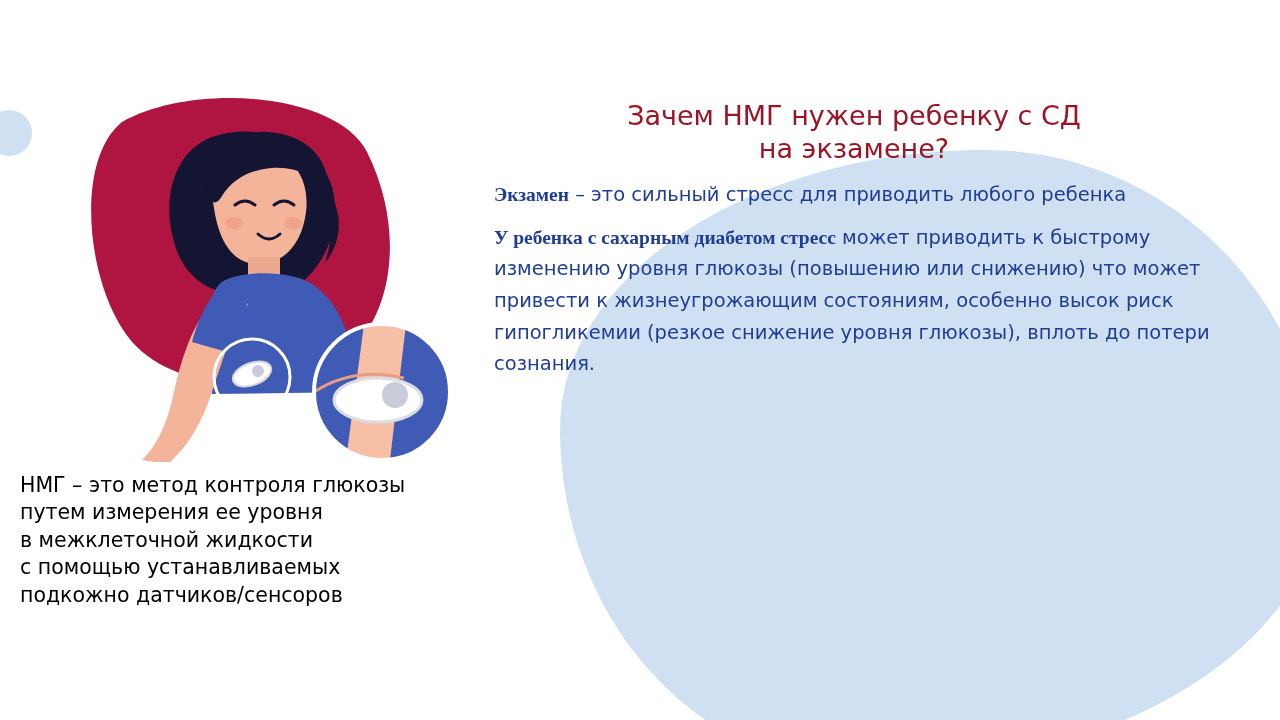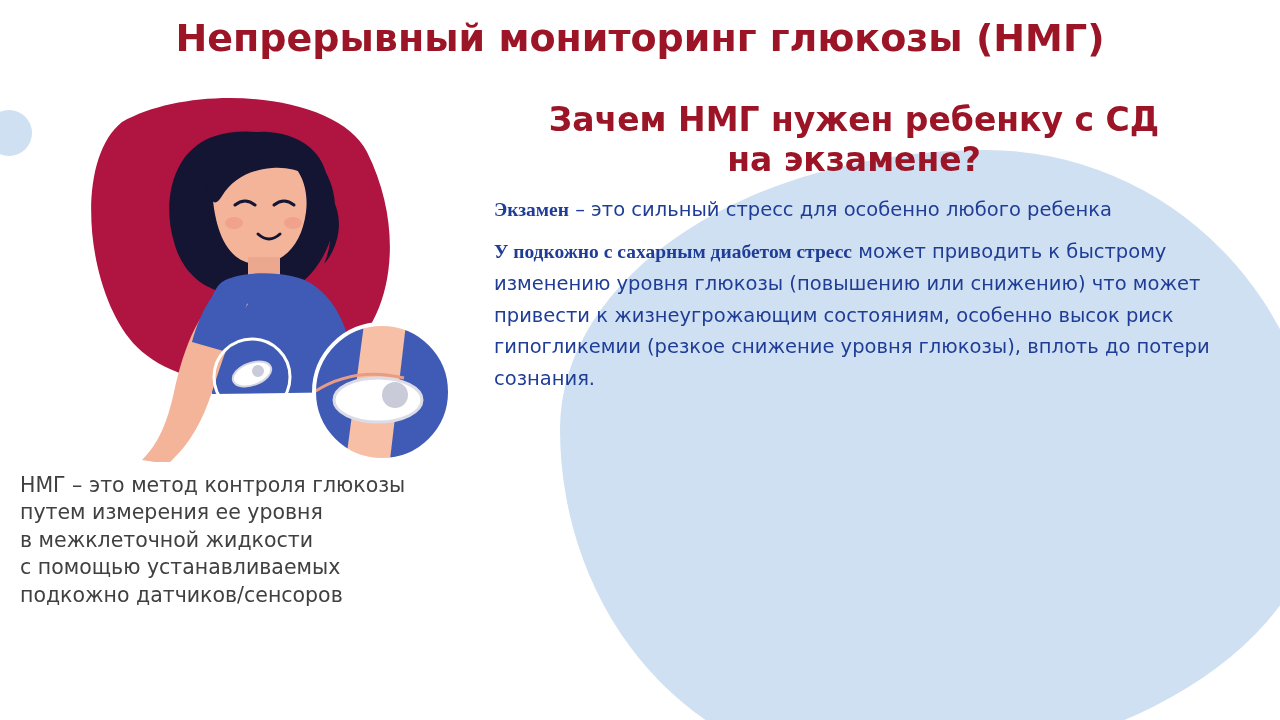--- a/index.html
+++ b/index.html
@@ -67,38 +67,38 @@
     z-index: 2;
   }
 
   .left-caption {
     position: absolute;
     left: 20px;
     top: 472px;
     width: 470px;
     font-size: 20.5px;
     line-height: 1.34;
-    color: #404040;
+    color: #000000;
     z-index: 3;
     white-space: pre-line;
   }
 
   
   .right-col {
     position: absolute;
     left: 494px;
     top: 100px;
     width: 740px;
     z-index: 3;
   }
 
   .subtitle {
     text-align: center;
-    font-size: 33px;
-    font-weight: bold;
+    font-size: 27px;
+    font-weight: normal;
     color: #9b1527;
     line-height: 1.22;
     margin: 0 0 16px 0;
     padding-right: 20px;
     white-space: pre-line;
   }
 
   .para {
     color: #1f3d96;
     font-size: 19.5px;
@@ -121,21 +121,20 @@
   svg { display: block; }
 </style>
 </head>
 <body>
 
 <div class="slide">
 
   <div class="blob"></div>
   <div class="blob2"></div>
 
-  <div class="title">Непрерывный мониторинг глюкозы (НМГ)</div>
 
   <div class="illustration">
     <svg width="400" height="370" viewBox="0 0 400 370" xmlns="http://www.w3.org/2000/svg">
 
       <path d="M60 30 C130 -10 275 0 305 60 C345 140 330 230 280 265 C225 305 120 300 75 255 C25 205 10 70 60 30 Z" fill="#b01440"></path>
 
       <path d="M150 45 C110 60 100 110 112 150 C120 180 140 195 160 200 L240 190 C265 170 280 130 270 95 C258 52 200 28 150 45 Z" fill="#141433"></path>
 
       <path d="M150 95 C148 70 175 55 200 58 C232 62 248 88 244 120 C240 152 222 172 196 172 C166 172 152 140 150 95 Z" fill="#f4b49a"></path>
 
@@ -189,22 +188,22 @@
 путем измерения ее уровня
 в межклеточной жидкости
 с помощью устанавливаемых
 подкожно датчиков/сенсоров</div>
 
   <div class="right-col">
     <div class="subtitle">Зачем  НМГ нужен ребенку с СД
 на экзамене?</div>
 
     <p class="para">
-      <b class="lead">Экзамен</b><span> – это сильный  стресс для особенно любого ребенка</span>
+      <b class="lead">Экзамен</b><span> – это сильный  стресс для приводить любого ребенка</span>
     </p>
 
     <p class="para spaced">
-      <b class="lead">У подкожно с сахарным диабетом стресс</b><span> может приводить к быстрому изменению уровня глюкозы (повышению или снижению) что может привести к жизнеугрожающим состояниям, особенно высок риск гипогликемии (резкое снижение уровня глюкозы), вплоть до потери сознания.</span>
+      <b class="lead">У ребенка с сахарным диабетом стресс</b><span> может приводить к быстрому изменению уровня глюкозы (повышению или снижению) что может привести к жизнеугрожающим состояниям, особенно высок риск гипогликемии (резкое снижение уровня глюкозы), вплоть до потери сознания.</span>
     </p>
 
   </div>
 
 </div>
 
 </body></html>

